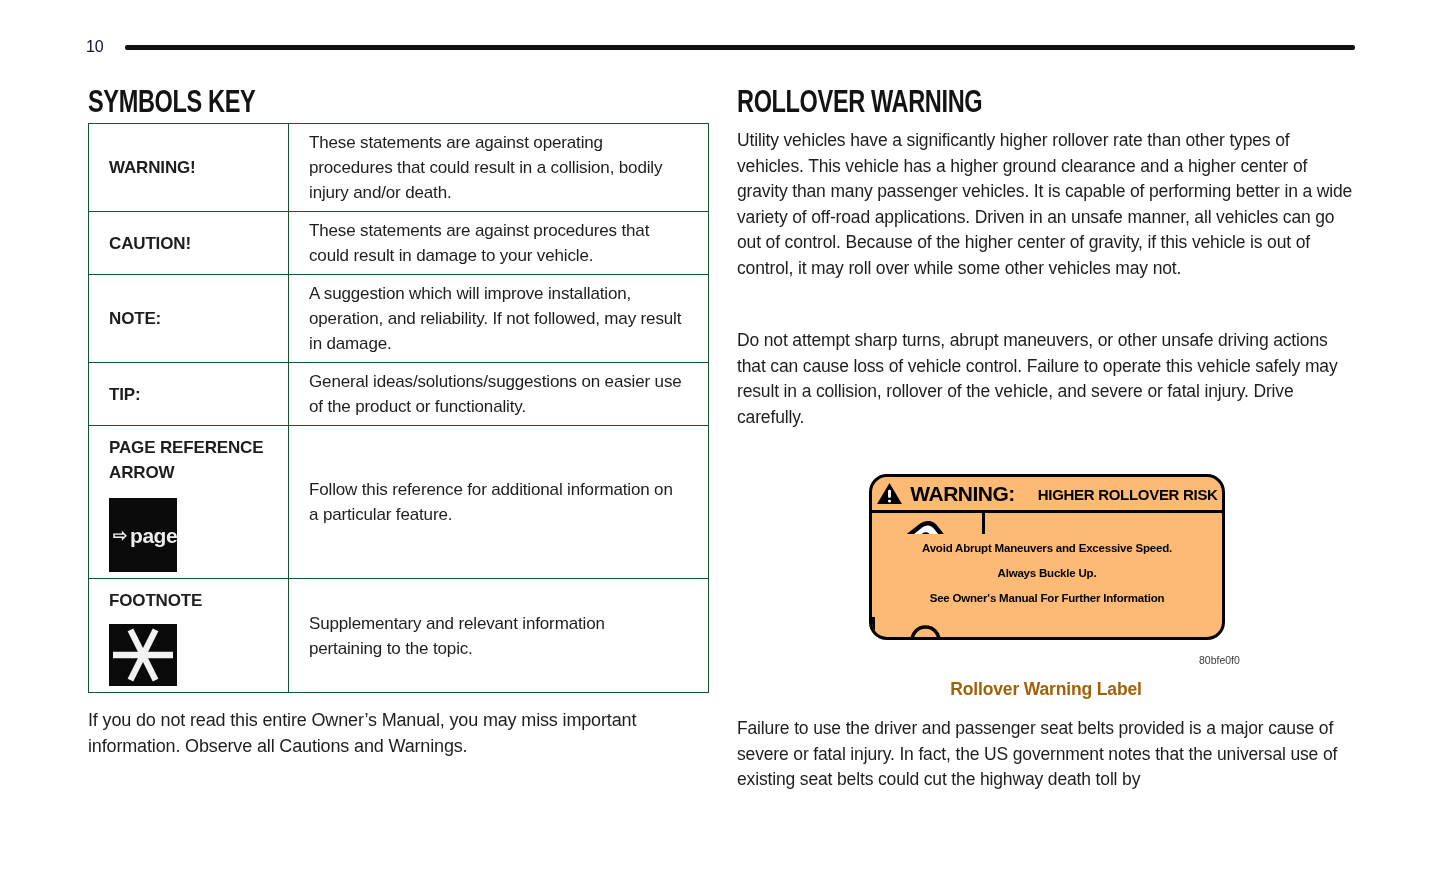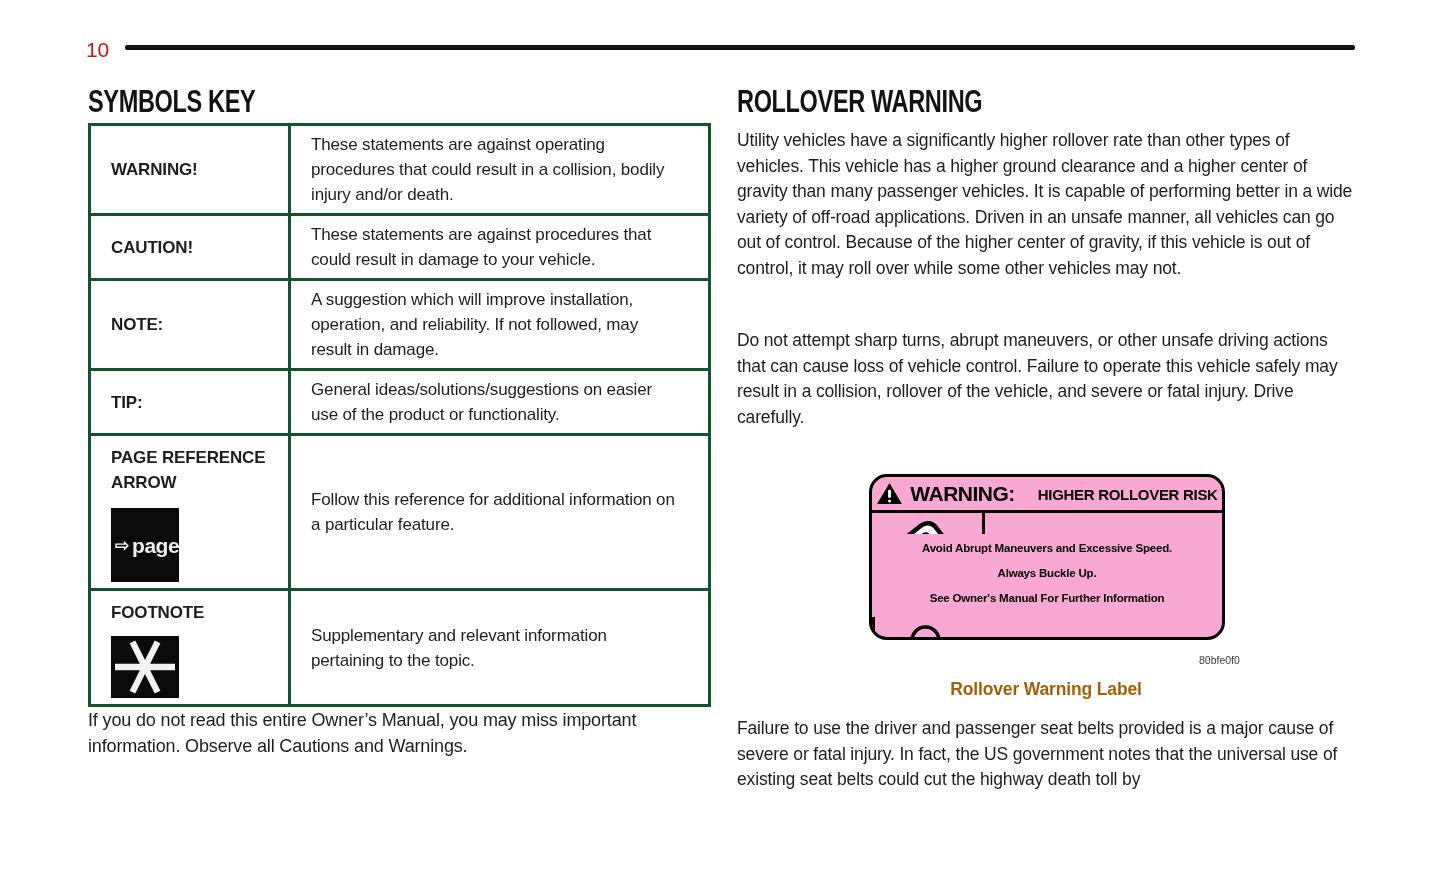--- a/index.html
+++ b/index.html
@@ -5,39 +5,39 @@
   * { margin:0; padding:0; box-sizing:border-box; }
   html,body { width:1445px; height:874px; background:#ffffff; }
   body {
     font-family:"Liberation Sans", sans-serif;
     color:#1e1e1e;
     position:relative;
     overflow:hidden;
     letter-spacing:-0.15px;
   }
 
-  .pagenum { position:absolute; left:86px; top:38px; font-size:21px; color:#b91c1c; }
+  .pagenum { position:absolute; left:86px; top:38px; font-size:16px; color:#0f172a; }
   .rule { position:absolute; left:125px; top:45px; width:1230px; height:5px; background:#111; border-radius:2px; }
 
   .heading {
     font-size:31px; font-weight:700; color:#131313; white-space:nowrap;
     transform:scaleX(0.76); transform-origin:left center; letter-spacing:-0.5px;
   }
 
   .col-left  { position:absolute; left:88px;  top:84px; width:620px; }
   .col-right { position:absolute; left:737px; top:84px; width:618px; }
   .col-left > .heading, .col-right > .heading { position:absolute; top:0; left:0; }
 
   
   .symbols-table {
     position:absolute; top:39px; left:0;
     border-collapse:collapse; table-layout:fixed; width:620px;
   }
   .symbols-table td {
-    border:3px solid #14532d;
+    border:1px solid #14532d;
     font-size:17px; line-height:25px;
     padding:6px 20px; vertical-align:middle;
   }
   .symbols-table td.term  { font-weight:700; }
   .symbols-table td.desc  { padding-right:26px; }
   .symbols-table col.c1 { width:200px; }
   .symbols-table col.c2 { width:420px; }
   tr.r0 { height:85px; }  tr.r1 { height:57px; }
   tr.r2 { height:84px; }  tr.r3 { height:58px; }
   tr.r4 { height:138px; } tr.r5 { height:114px; }
@@ -57,21 +57,21 @@
 
   .footer-note { position:absolute; top:604px; left:0; width:620px; font-size:18px; line-height:25.5px;margin-top:20px; }
 
   
   .para { position:absolute; left:0; width:618px; font-size:17.5px; line-height:25.5px; }
   .p1 { top:44px; }  .p2 { top:244px; }  .p3 { top:632px; }
 
   
   .label-wrap {
     position:absolute; left:132px; top:390px; width:356px; height:166px;
-    border:3px solid #000; border-radius:18px; overflow:hidden; background:#f9a8d4;
+    border:3px solid #000; border-radius:18px; overflow:hidden; background:#fdba74;
   }
   .label-header {
     height:36px; border-bottom:3px solid #000;
     display:flex; align-items:center; justify-content:center; gap:7px;
   }
   .label-warning-word { font-weight:700; font-size:21px; letter-spacing:-0.5px; color:#000; }
   .label-risk-text    { font-weight:700; font-size:15px; letter-spacing:-0.3px; color:#000; padding-top:2px;padding-left:16px; }
   .label-body { display:flex; height:124px;flex-direction:column; }
   .label-panel-car    { width:113px; border-right:3px solid #000; position:relative; overflow:hidden; }
   .label-panel-text   {

